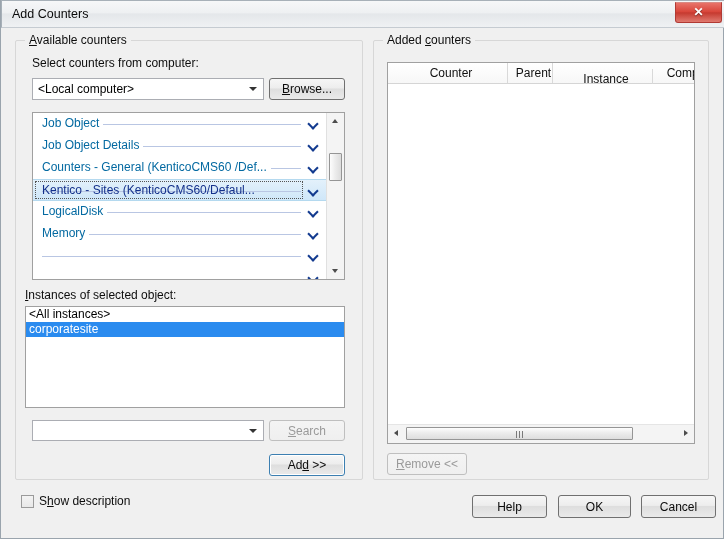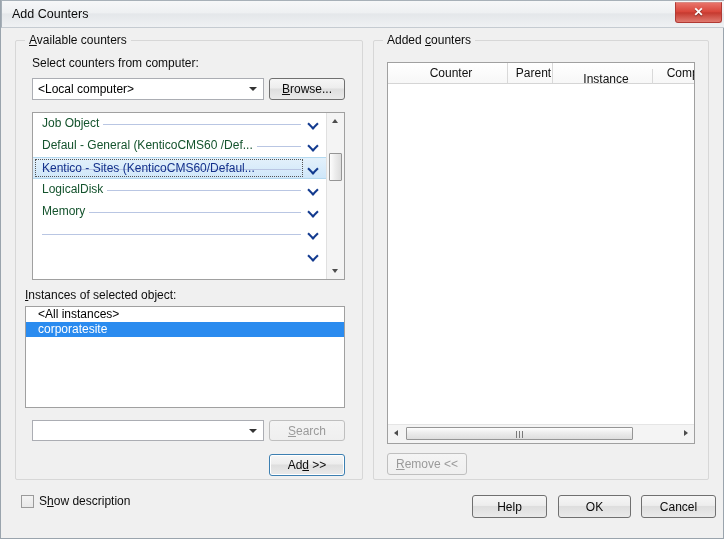--- a/index.html
+++ b/index.html
@@ -161,21 +161,21 @@
   .counter-row {
     position: relative;
     height: 22px;
     box-sizing: border-box;
     cursor: default;
   }
   .counter-row .cname {
     position: absolute;
     left: 9px; top: 3px;
     font-size: 12px;
-    color: #14532d;
+    color: #0369a1;
     white-space: nowrap;
     background: #ffffff;
     padding-right: 4px;
     z-index: 2;
   }
   .counter-row.selected .cname { background: transparent; }
   .counter-row .crule {
     position: absolute;
     left: 9px; right: 26px; top: 11px;
     height: 1px;
@@ -256,21 +256,21 @@
   #instances-list {
     position: absolute;
     box-sizing: border-box;
     background: #ffffff;
     border: 1px solid #a0a0a0;
     overflow: hidden;
   }
   .inst-row {
     position: relative;
     height: 15px;
-    padding-left: 12px;
+    padding-left: 3px;
     font-size: 12px;
     color: #000;
     white-space: nowrap;
     cursor: default;
     line-height: 15px;
   }
   .inst-row.selected {
     background: #2a8bef;
     color: #ffffff;
   }
@@ -408,21 +408,26 @@
 
   <div id="counters-list" style="left:31px; top:112px; width:313px; height:168px;">
     <div id="counters-items">
         <div class="counter-row">
           <span class="crule"></span>
           <span class="cname">Job Object</span>
           <span class="chev"></span>
         </div>
         <div class="counter-row">
           <span class="crule"></span>
-          <span class="cname">Defaul - General (KenticoCMS60 /Def...</span>
+          <span class="cname">Job Object Details</span>
+          <span class="chev"></span>
+        </div>
+        <div class="counter-row">
+          <span class="crule"></span>
+          <span class="cname">Counters - General (KenticoCMS60 /Def...</span>
           <span class="chev"></span>
         </div>
         <div class="counter-row selected">
           <span class="crule"></span>
           <span class="cname">Kentico - Sites (KenticoCMS60/Defaul...</span>
           <span class="chev"></span>
           <span class="focusrect"></span>
         </div>
         <div class="counter-row">
           <span class="crule"></span>

